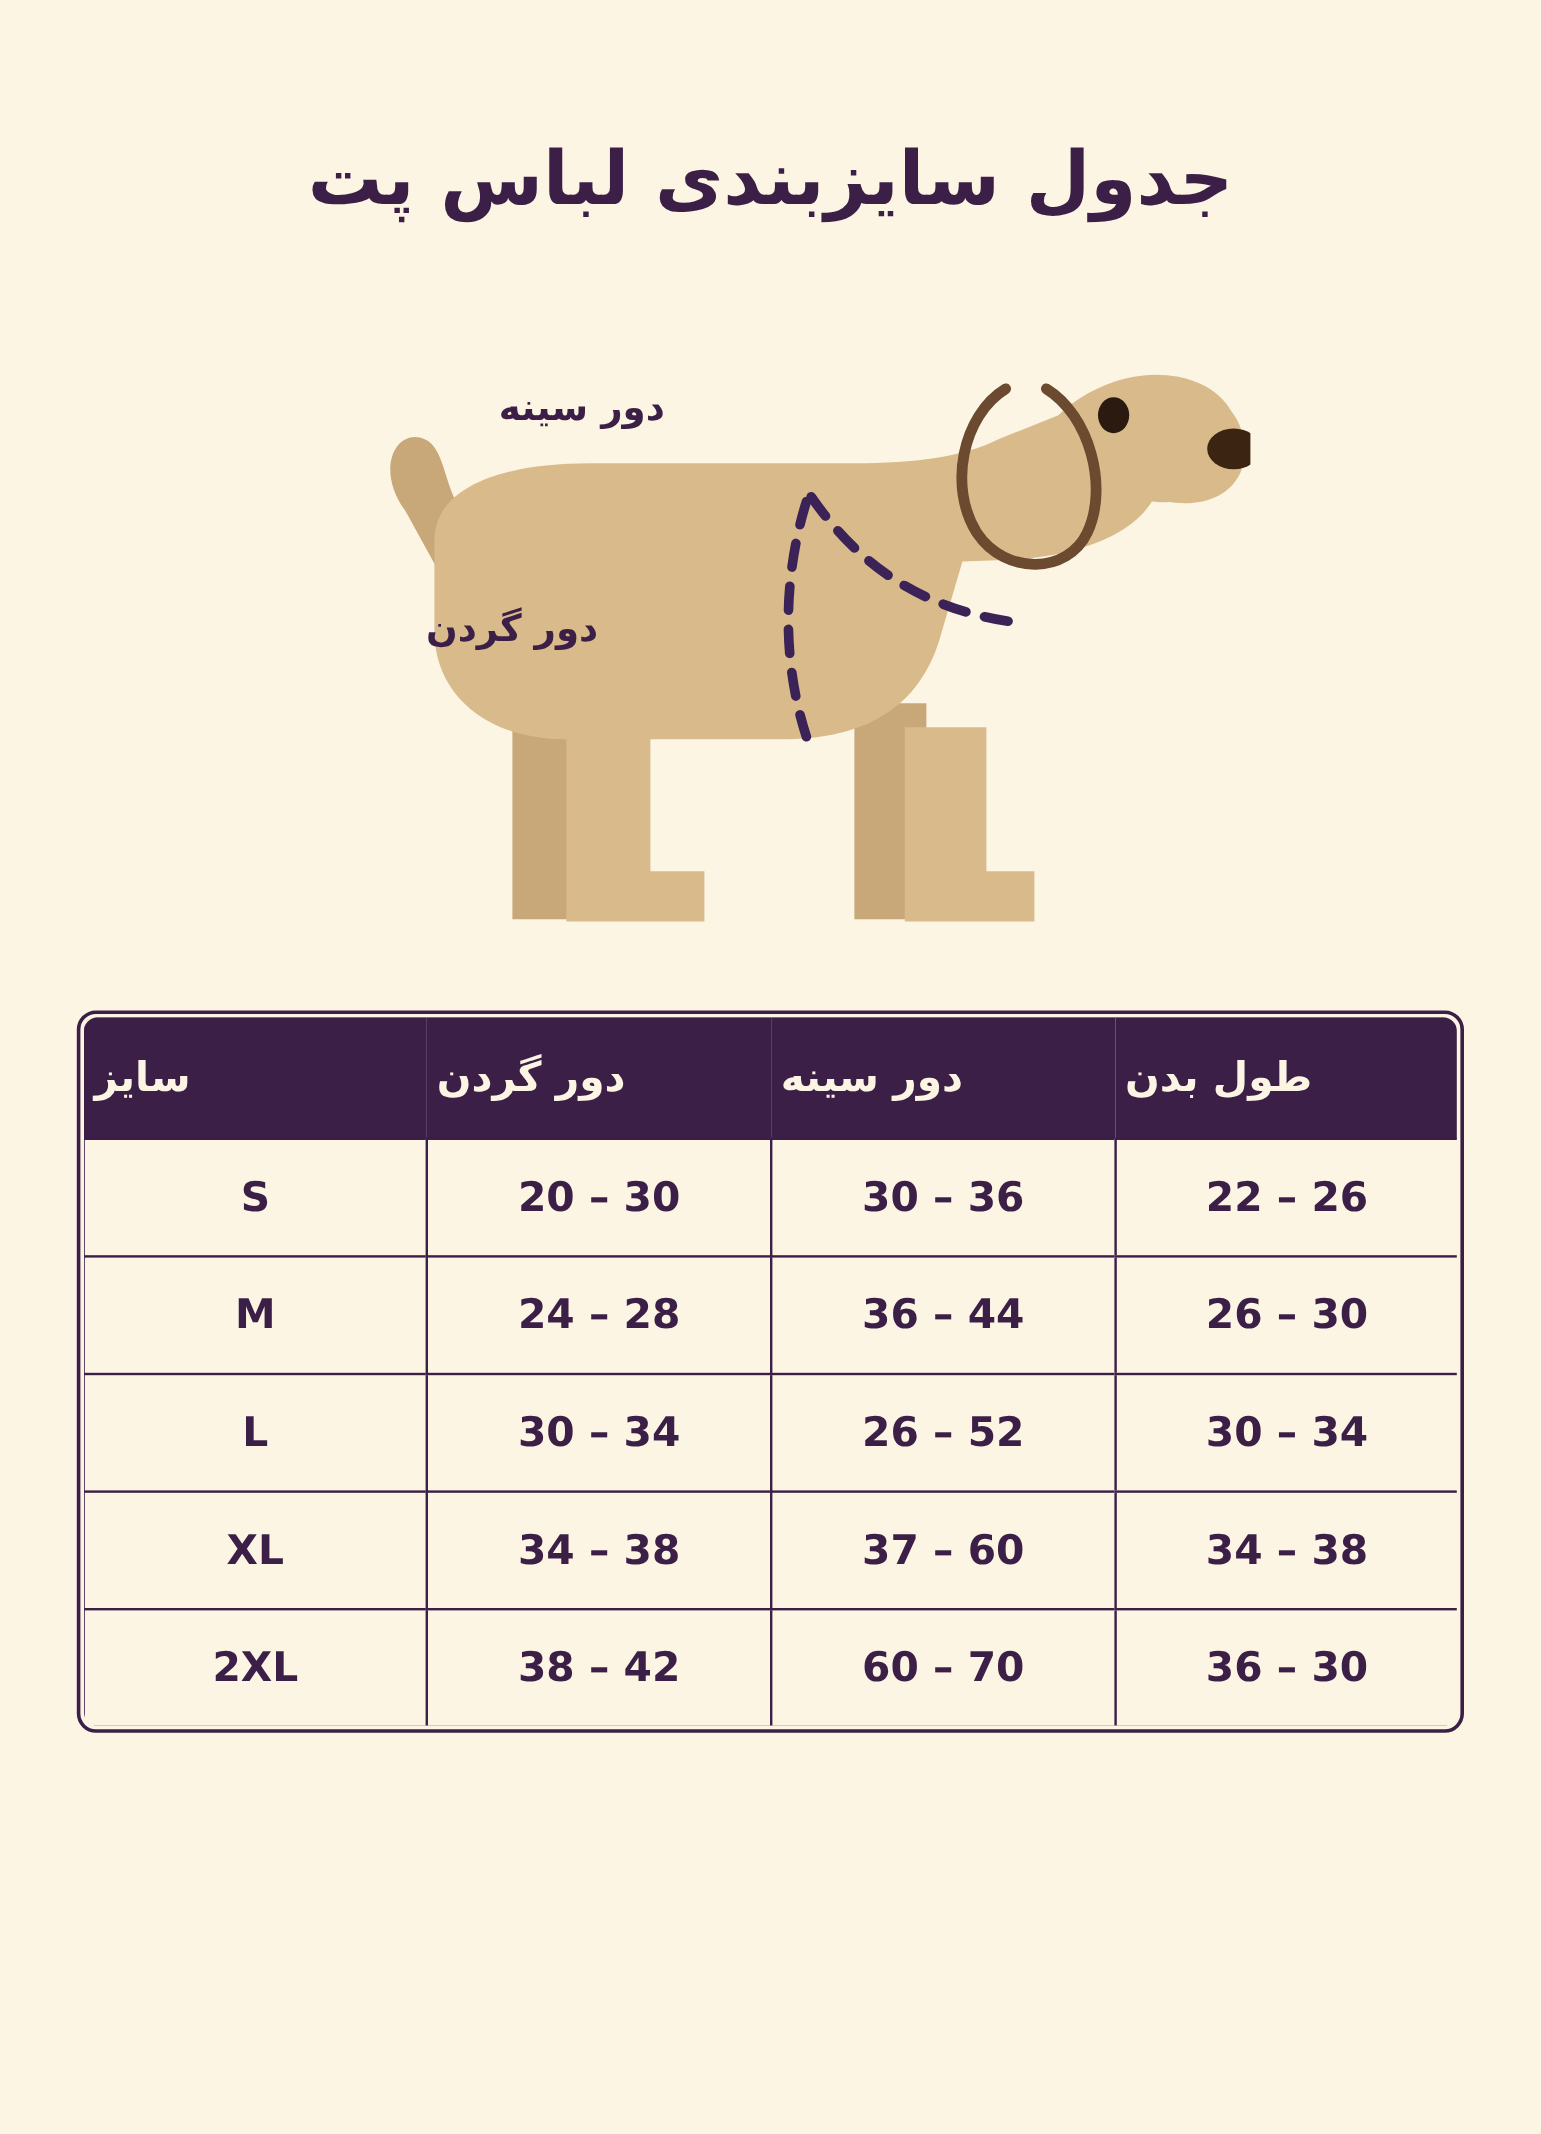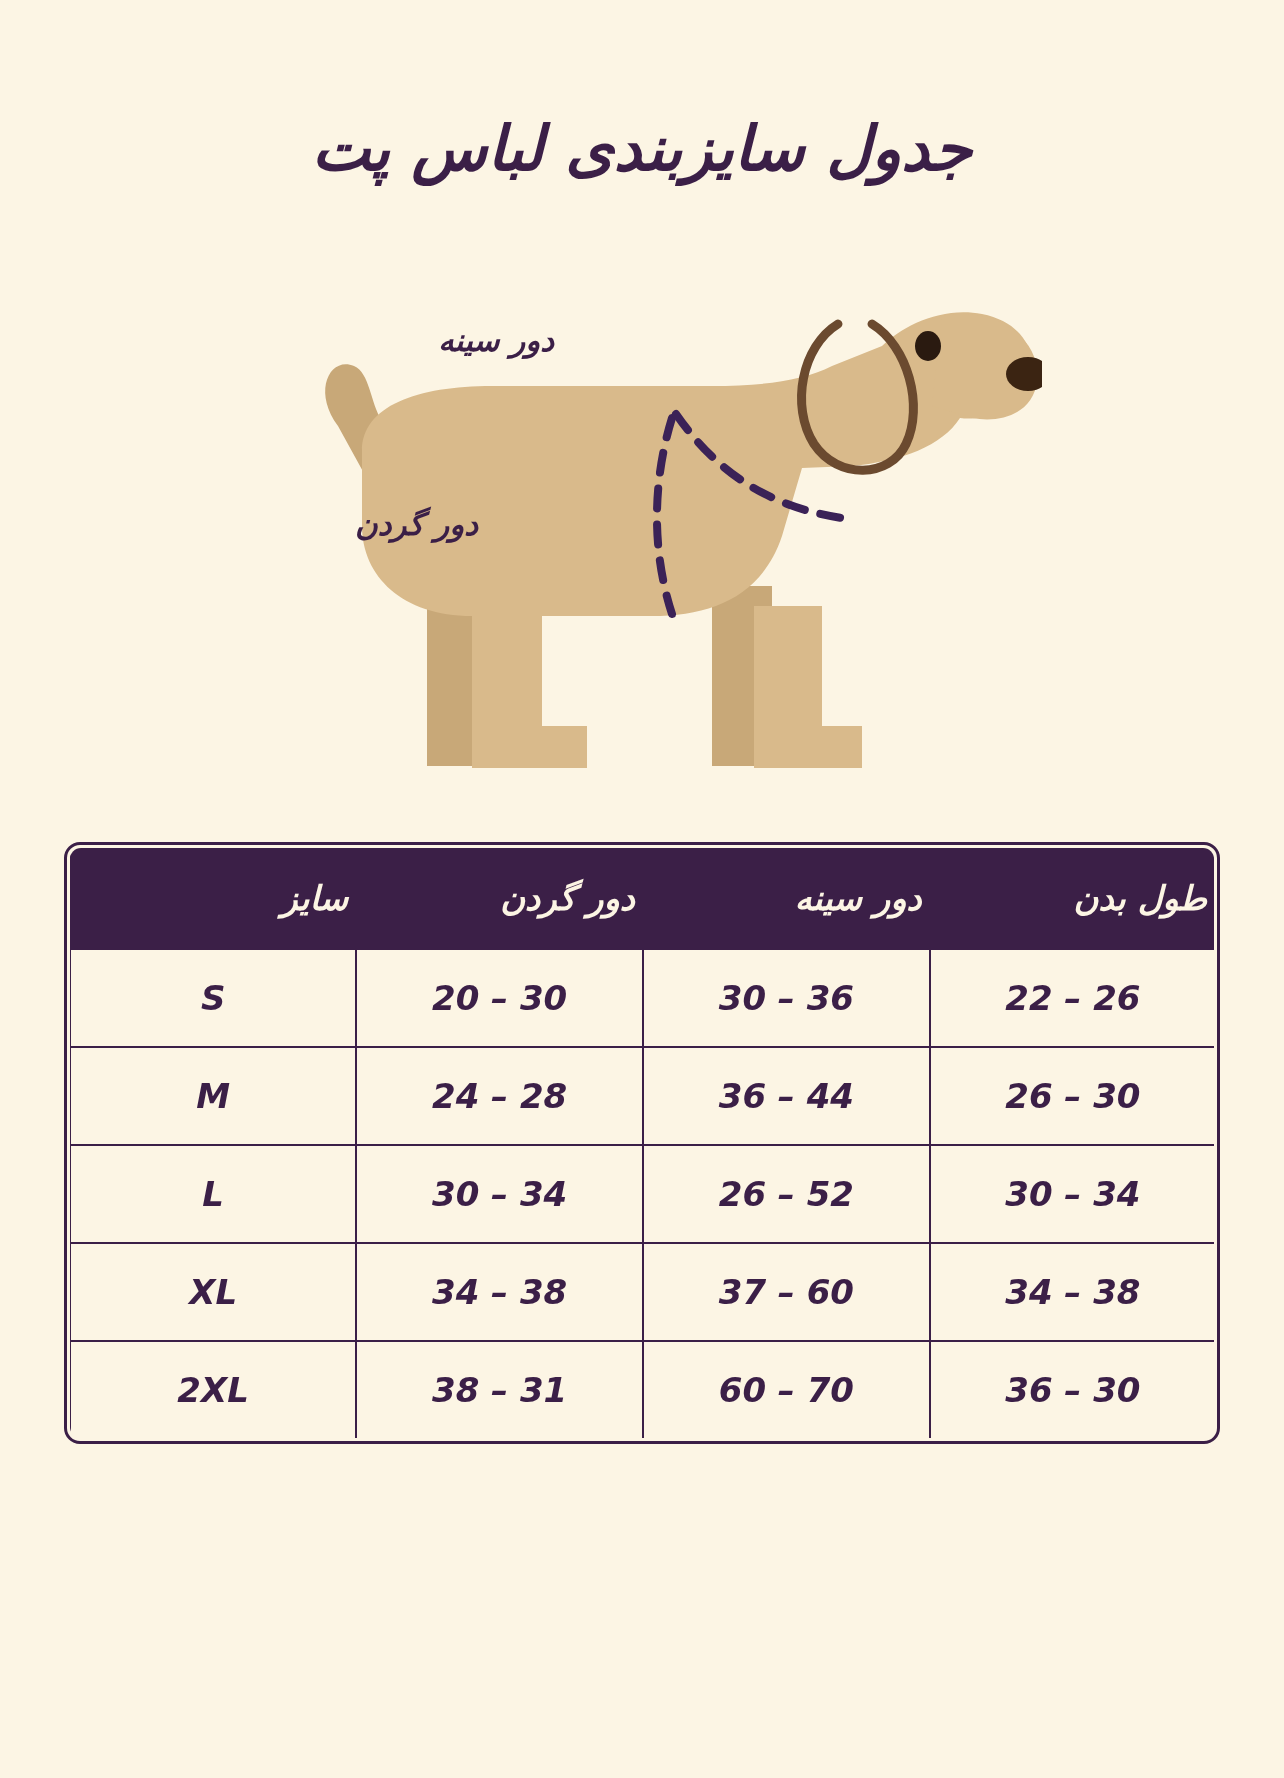--- a/index.html
+++ b/index.html
@@ -14,21 +14,20 @@
     color: #3B1F47;
     overflow: hidden;
     position: relative;
   }
   .page {
     width: 1284px;
     height: 1778px;
     background: #FCF5E4;
     position: relative;
     box-sizing: border-box;
-    font-style: italic;
   }
   .title {
     text-align: center;
     font-size: 62px;
     font-weight: bold;
     color: #3B1F47;
     letter-spacing: 0px;
     padding-top: 110px;
     line-height: 1.25;
     direction: rtl;
@@ -70,21 +69,21 @@
     border-radius: 14px;
     overflow: hidden;
     table-layout: fixed;
   }
   table.size-table thead th {
     background: #3B1F47;
     color: #FCF5E4;
     font-size: 34px;
     font-weight: bold;
     padding: 30px 8px;
-    text-align: right;
+    text-align: left;
     direction: rtl;
   }
   table.size-table tbody td {
     border: 2px solid #3B1F47;
     font-size: 34px;
     font-weight: bold;
     color: #3B1F47;
     text-align: center;
     padding: 28px 8px;
     background: #FCF5E4;
@@ -183,21 +182,21 @@
           </tr>
           <tr>
             <td>34 – 38</td>
             <td>37 – 60</td>
             <td>34 – 38</td>
             <td class="size-cell">XL</td>
           </tr>
           <tr>
             <td>36 – 30</td>
             <td>60 – 70</td>
-            <td>38 – 31</td>
+            <td>38 – 42</td>
             <td class="size-cell">2XL</td>
           </tr>
         </tbody>
       </table>
     </div>
   </div>
 
 </div>
 
 </body></html>

